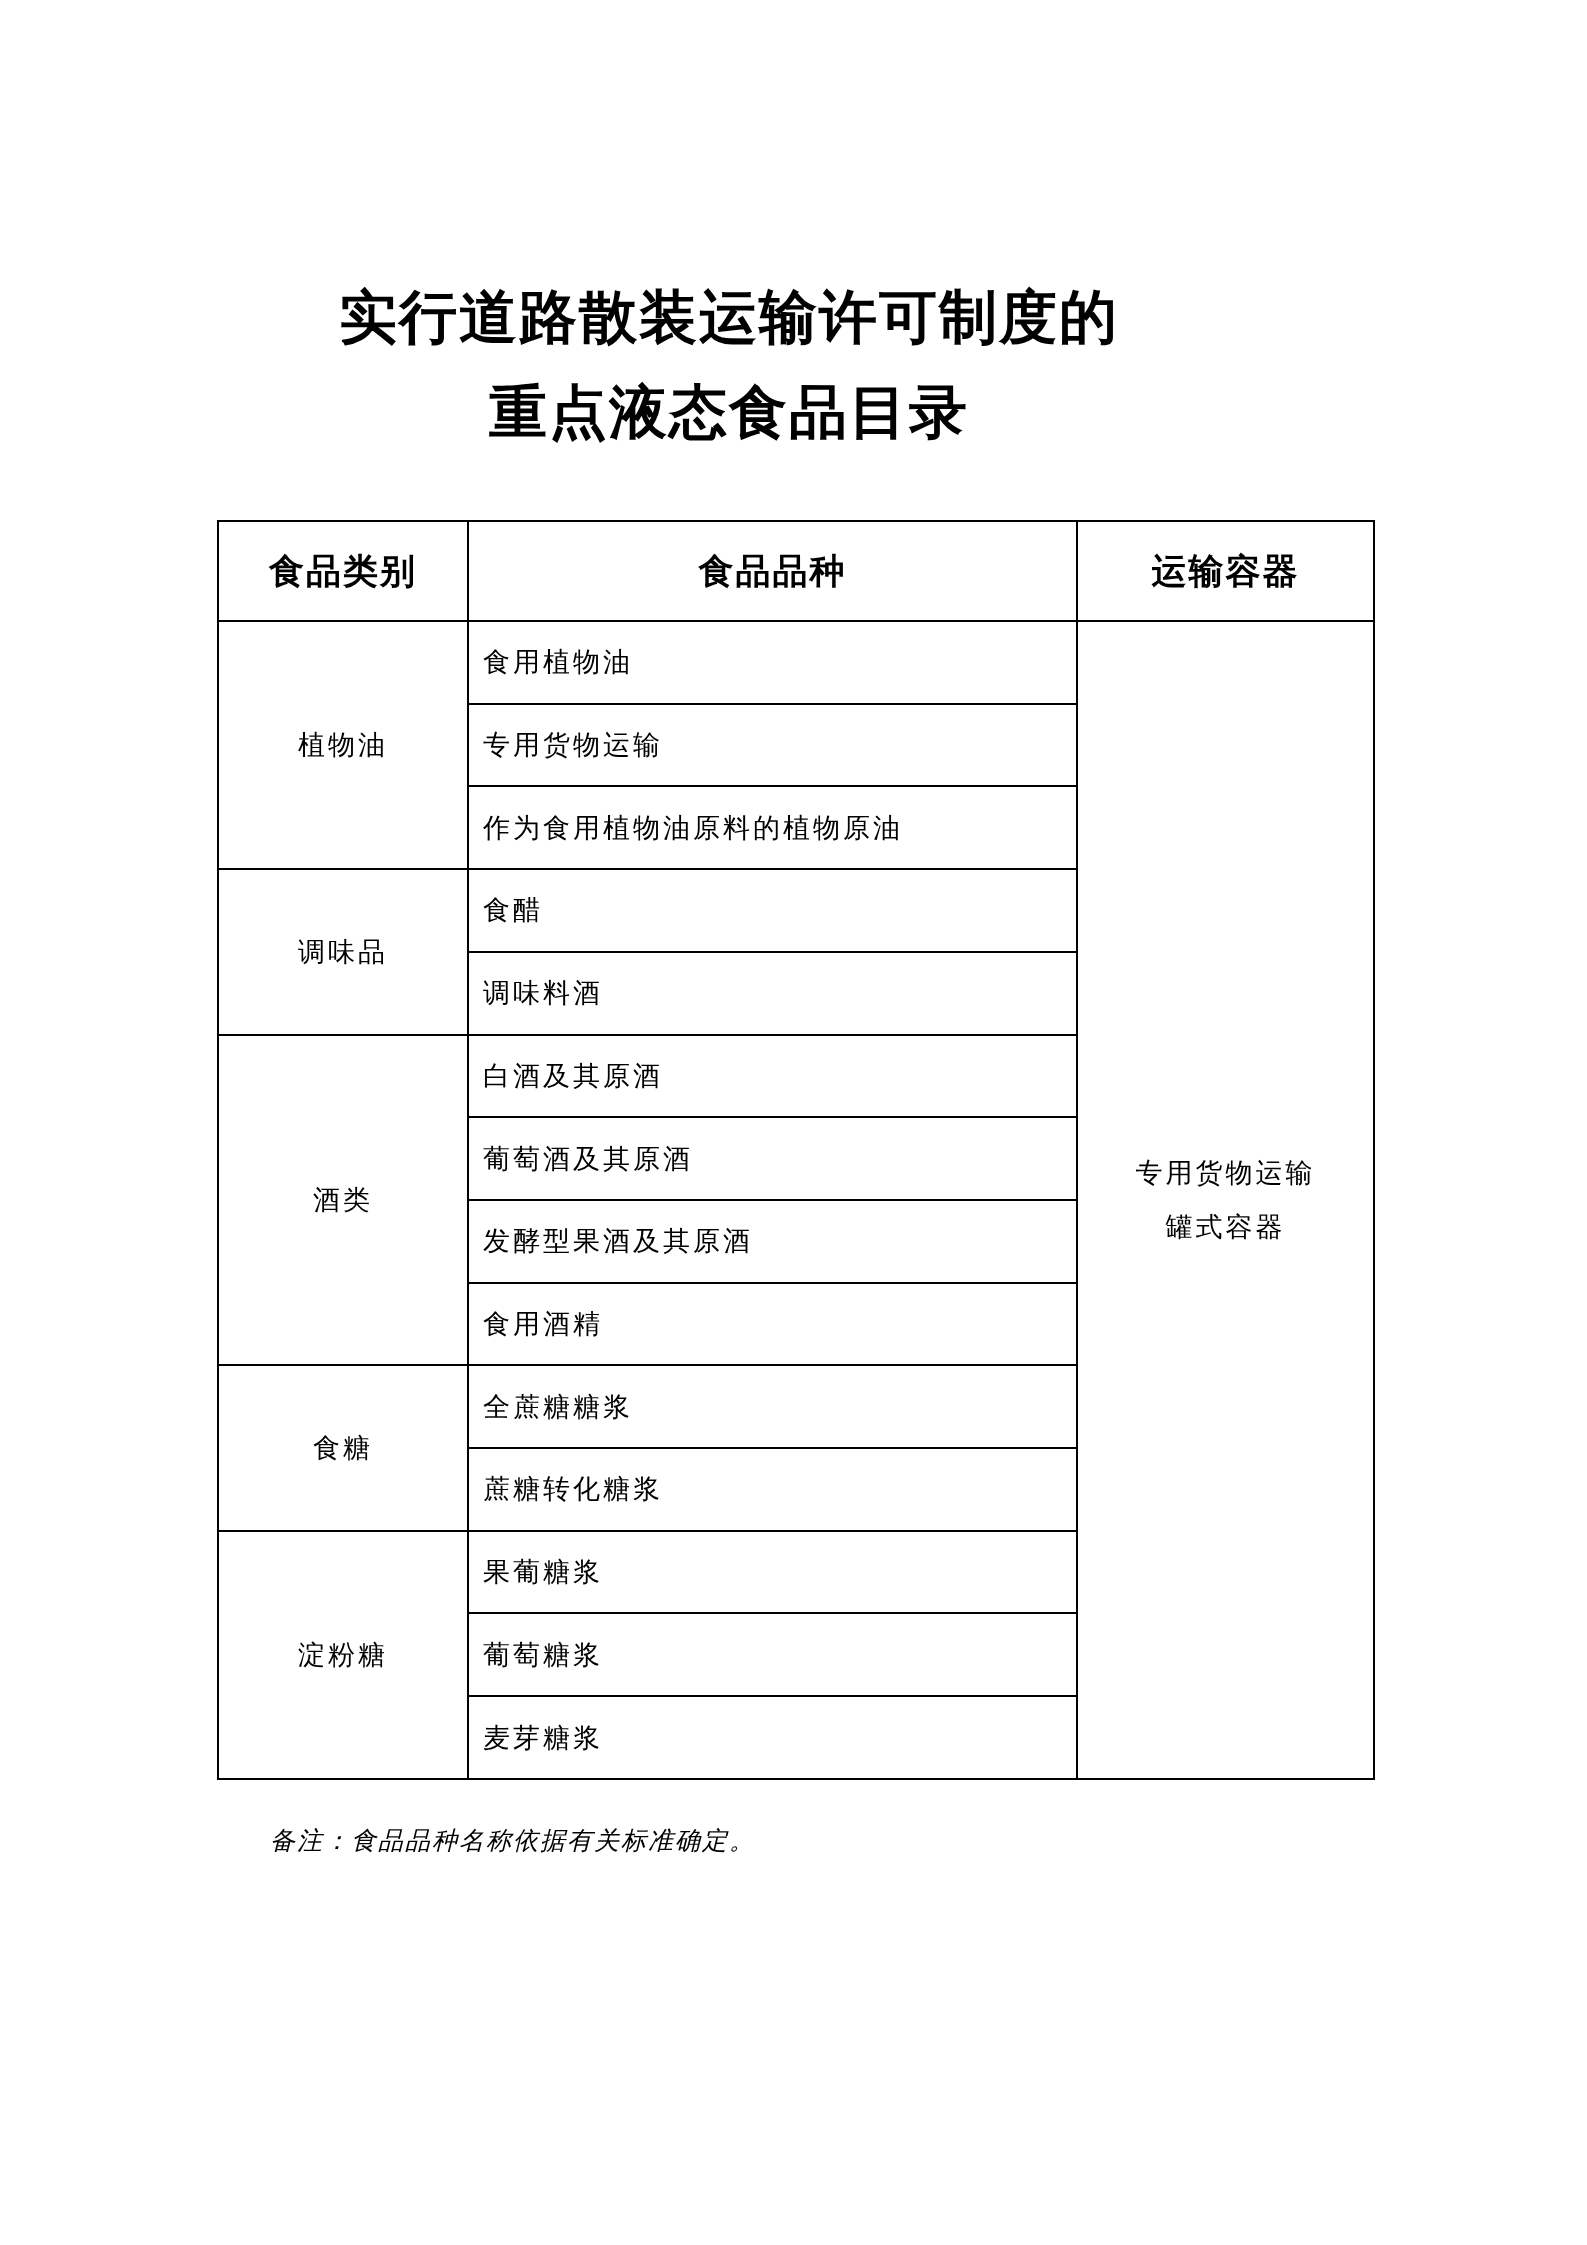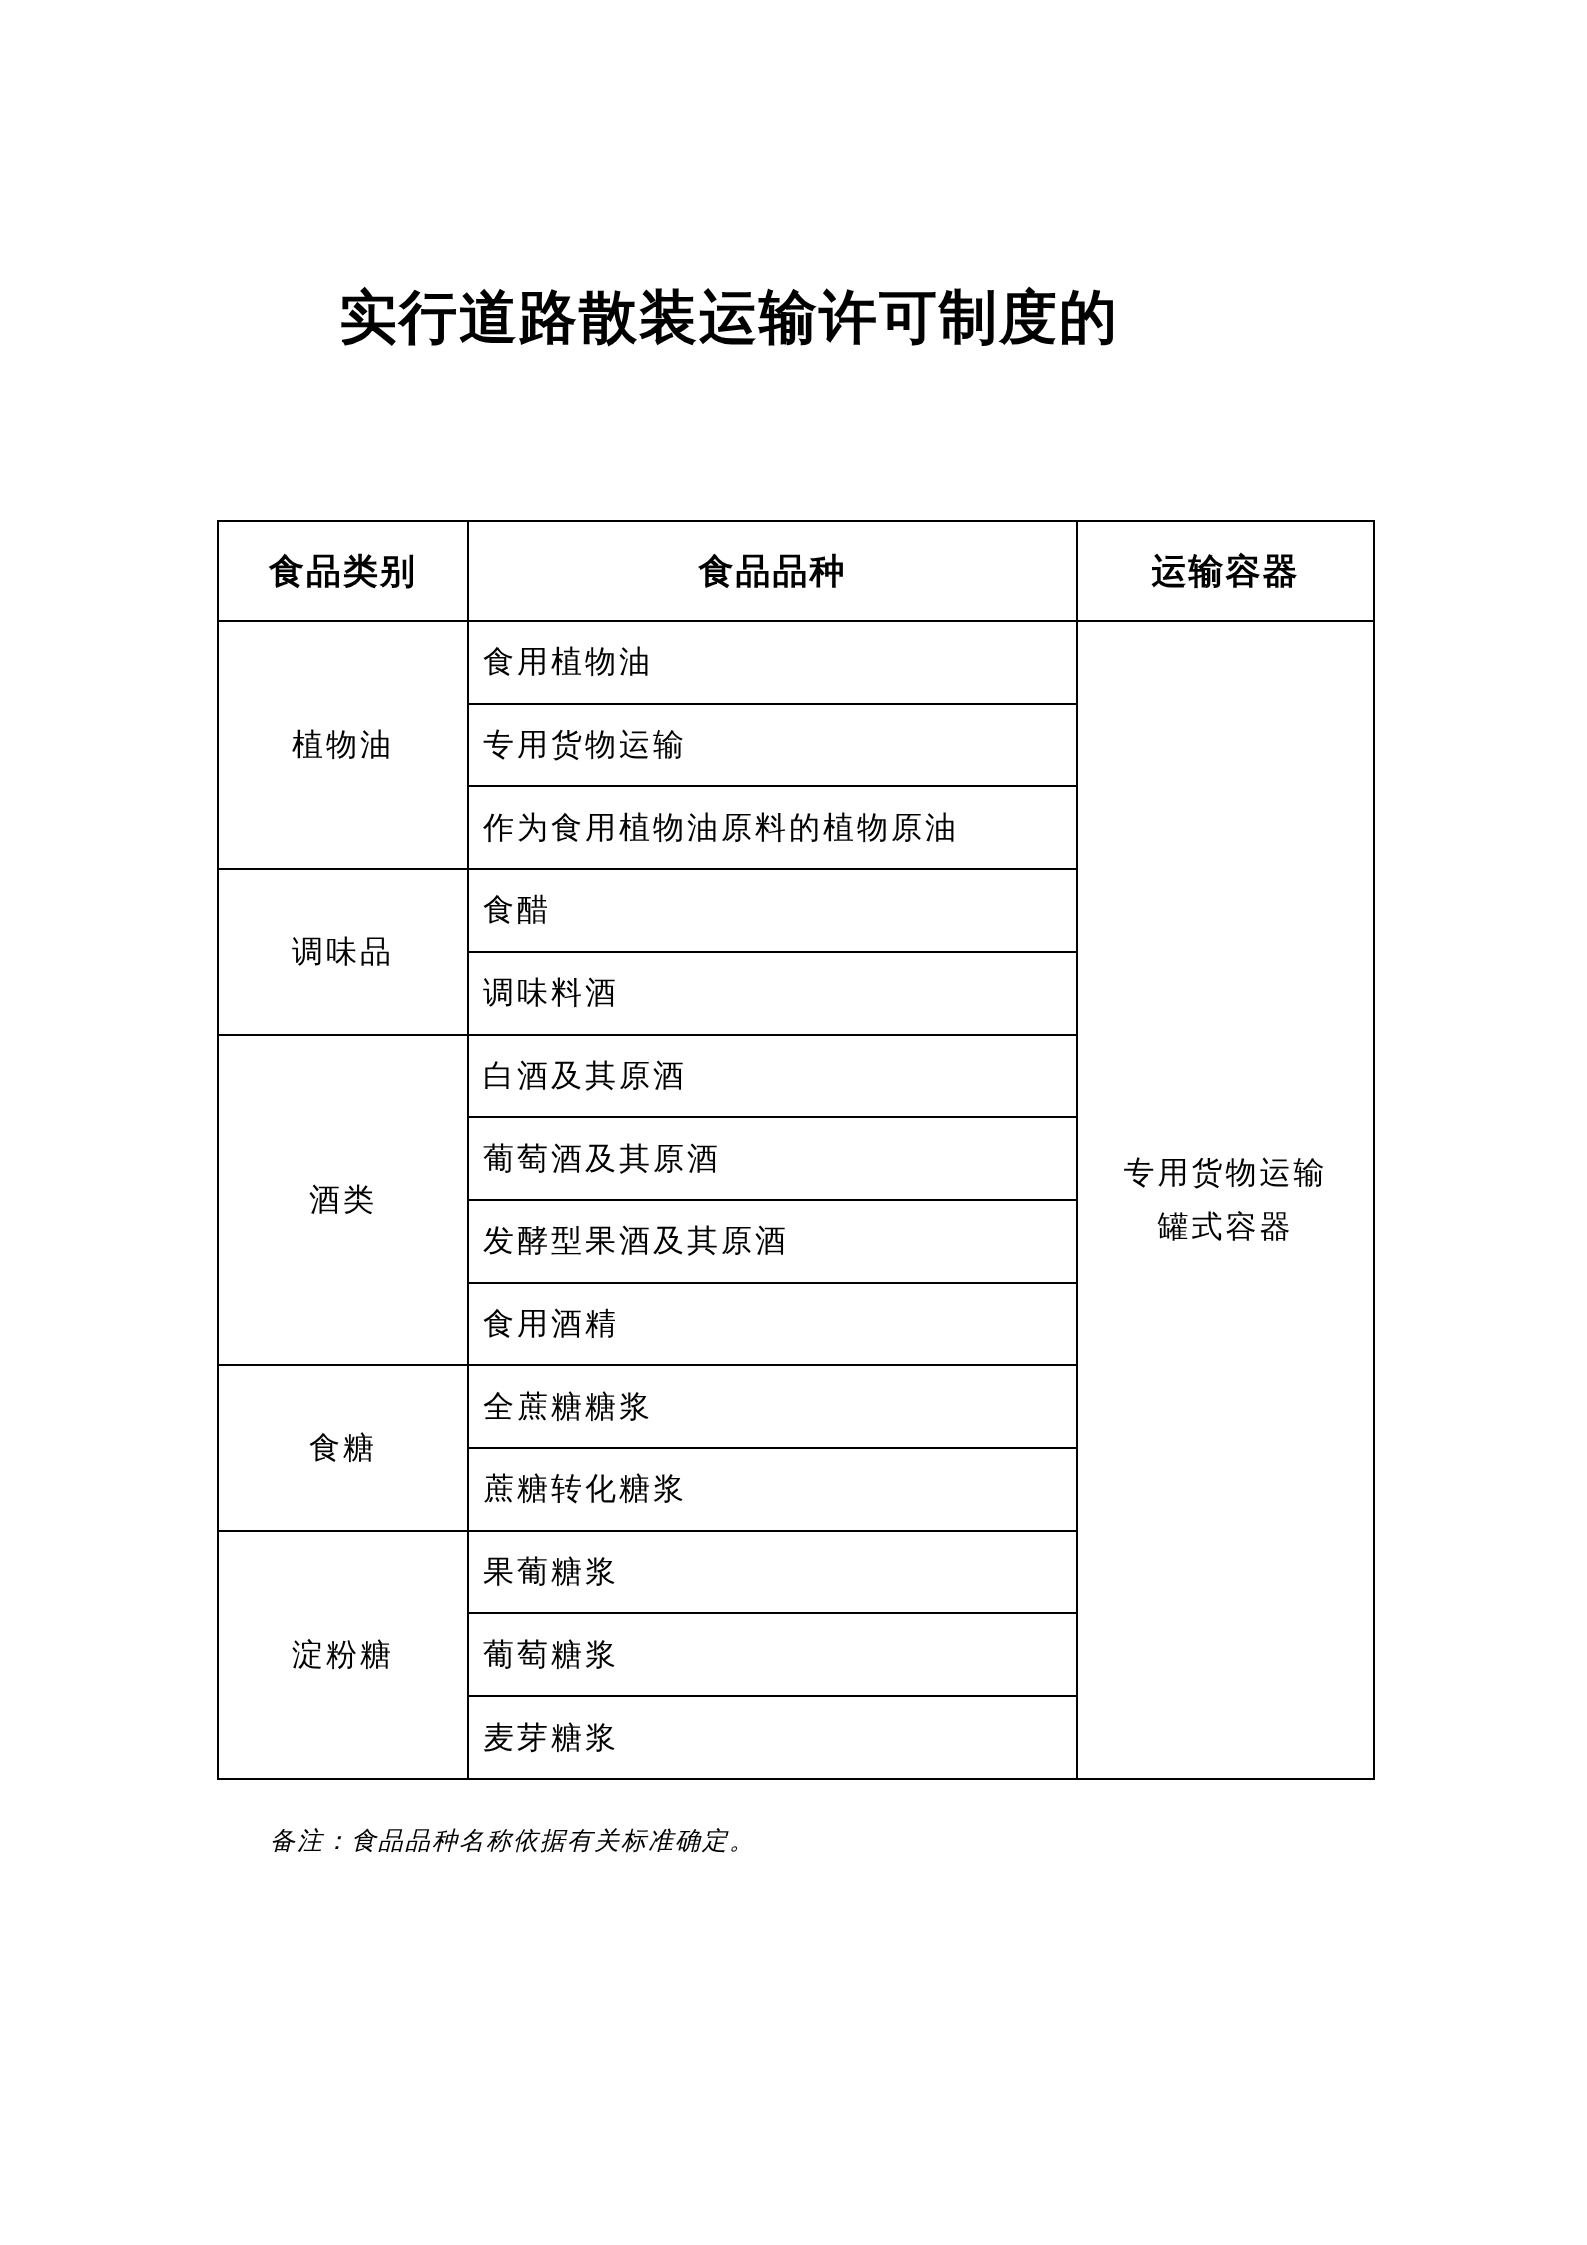--- a/index.html
+++ b/index.html
@@ -45,21 +45,21 @@
   table.catalog thead th {
     height: 100px;
     font-family: "Liberation Sans", "DejaVu Sans", sans-serif;
     font-weight: 700;
     font-size: 35px;
     letter-spacing: 2px;
     text-align: center;
   }
   table.catalog tbody td {
     height: 81px;
-    font-size: 31px;
+    font-size: 27px;
     letter-spacing: 3px;
     font-family: "Liberation Serif", "DejaVu Serif", serif;
   }
   td.category-cell {
     text-align: center;
   }
   td.item-cell {
     text-align: left;
     padding-left: 14px;
   }
@@ -77,20 +77,21 @@
     font-style: italic;
     font-family: "Liberation Serif", "DejaVu Serif", serif;
     color: #000000;
   }
 </style>
 </head>
 <body>
 
 <div class="doc-title">
   <div>实行道路散装运输许可制度的</div>
+  <div>重点液态食品目录</div>
 </div>
 
 <table class="catalog">
   <colgroup>
     <col style="width:250px">
     <col style="width:609px">
     <col style="width:297px">
   </colgroup>
   <thead>
     <tr>

